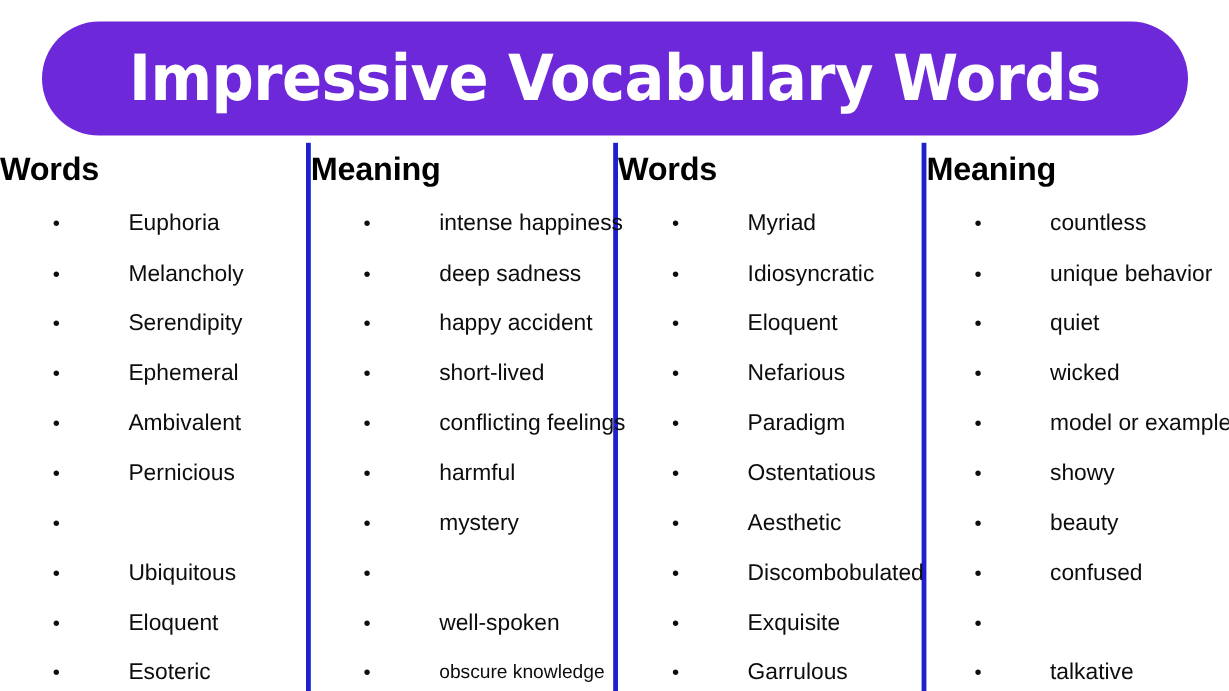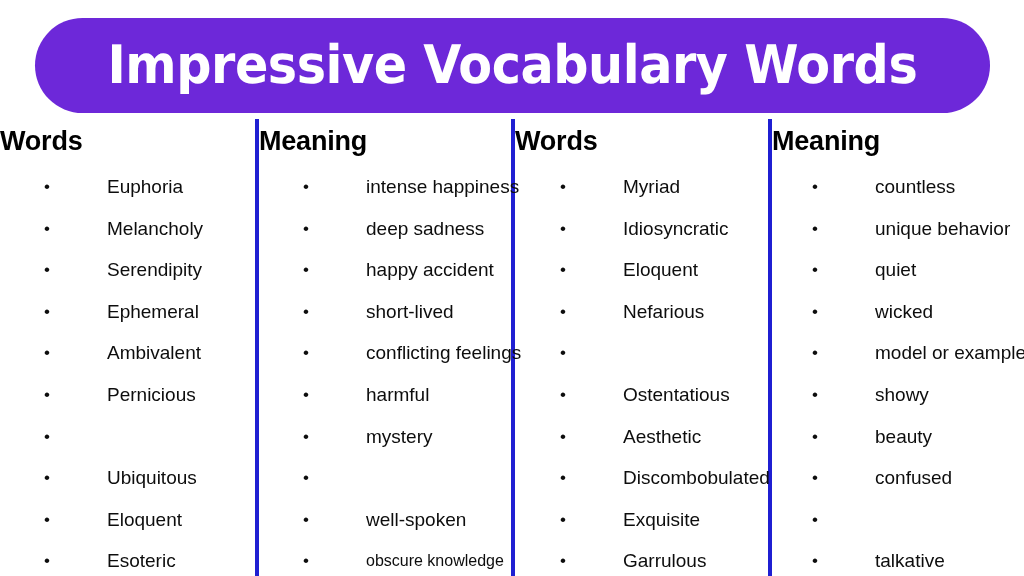--- a/index.html
+++ b/index.html
@@ -238,20 +238,21 @@
       <li>
           <span class="bullet">•</span>
           <span class="txt">Eloquent</span>
         </li>
       <li>
           <span class="bullet">•</span>
           <span class="txt">Nefarious</span>
         </li>
       <li>
           <span class="bullet">•</span>
+          <span class="txt">Paradigm</span>
         </li>
       <li>
           <span class="bullet">•</span>
           <span class="txt">Ostentatious</span>
         </li>
       <li>
           <span class="bullet">•</span>
           <span class="txt">Aesthetic</span>
         </li>
       <li>

